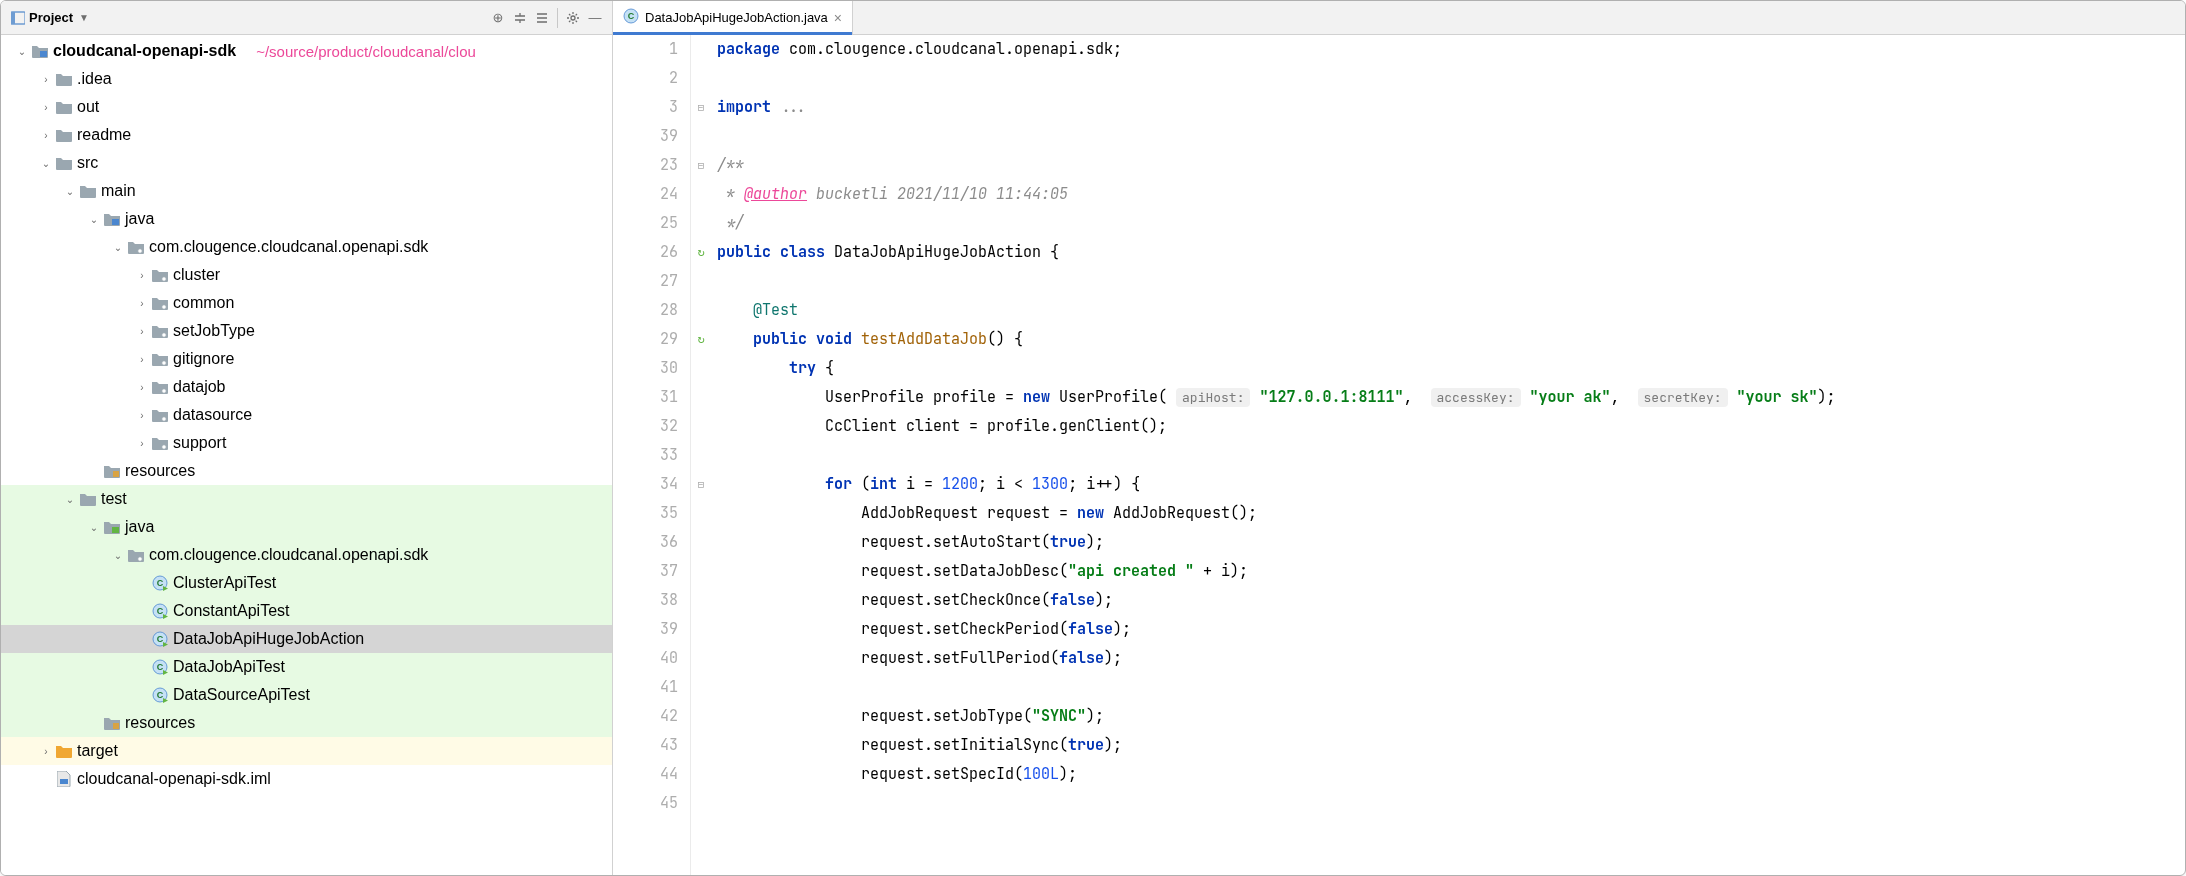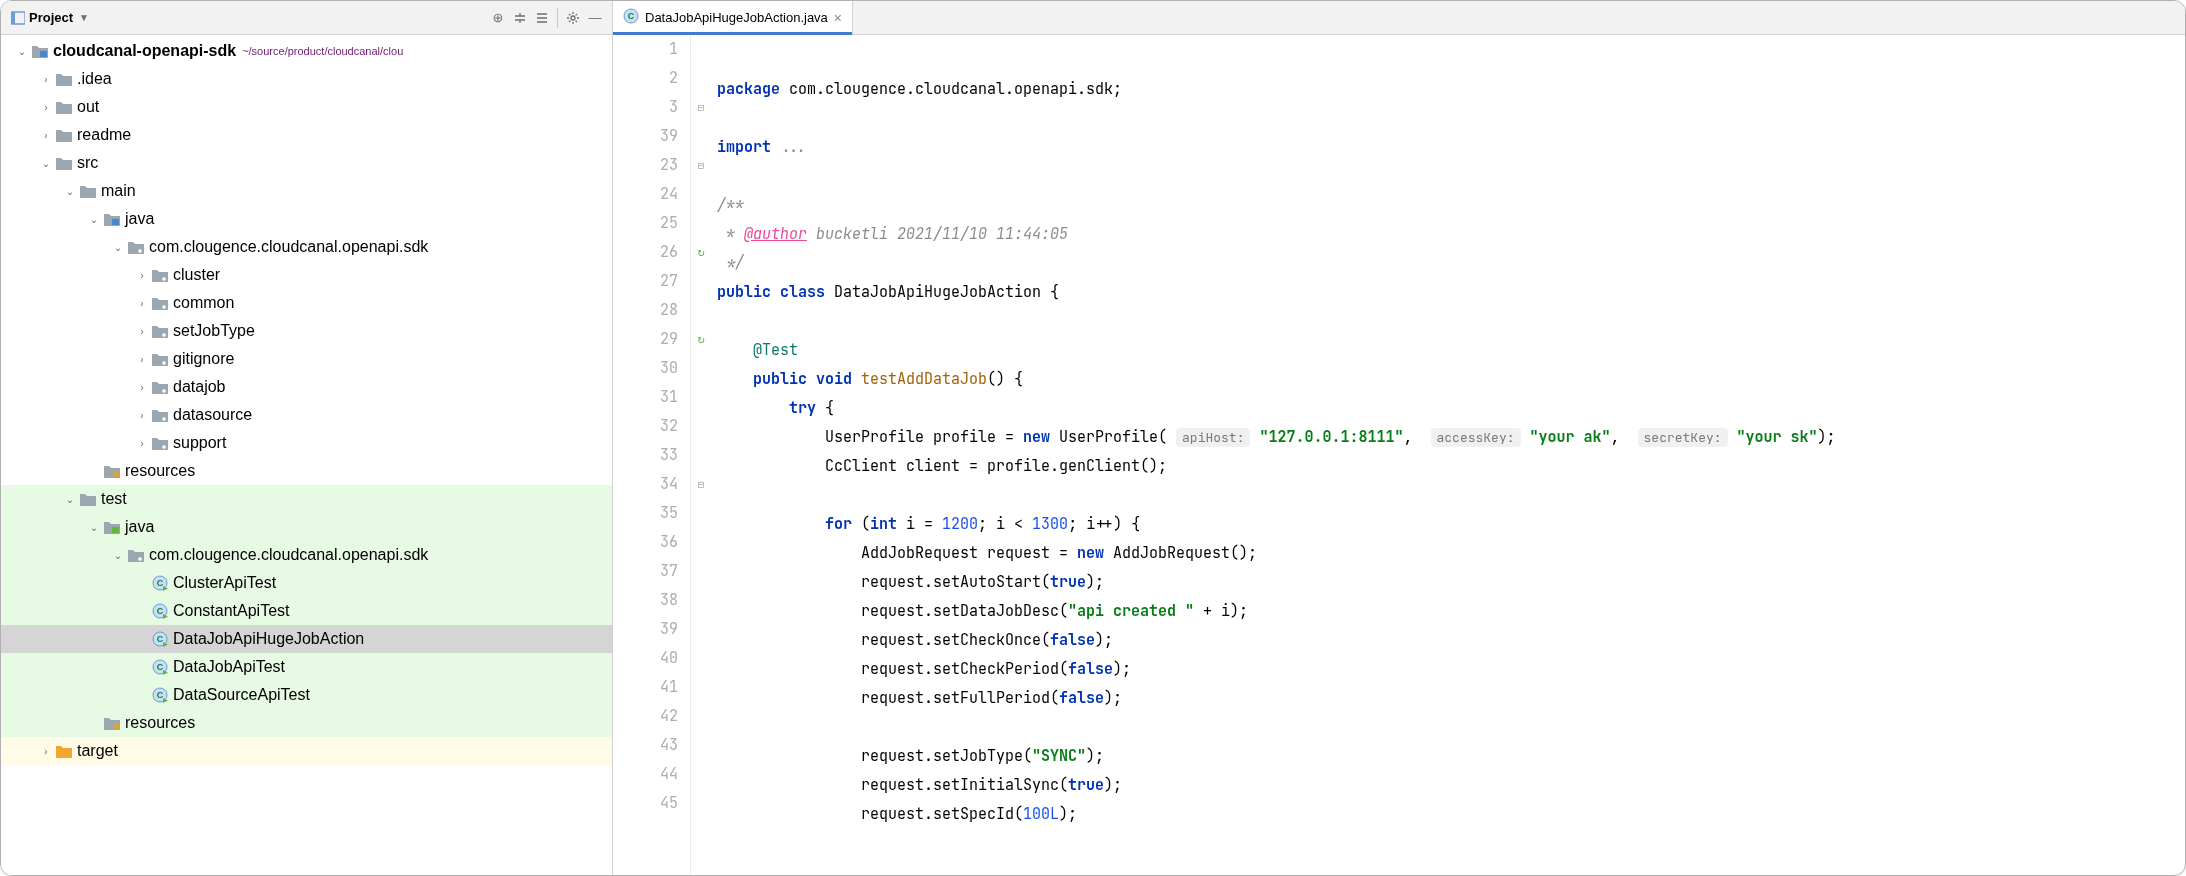--- a/index.html
+++ b/index.html
@@ -7,21 +7,21 @@
   font-family: -apple-system, "Segoe UI", Arial, sans-serif;
   font-size: 13px;
   background: #fff;
   color: #000;
 }
 .ide-window {
   width: 2186px;
   height: 876px;
   display: flex;
   border: 1px solid #b0b0b0;
-  border-radius: 12px;
+  border-radius: 6px;
   overflow: hidden;
   box-shadow: 0 1px 3px rgba(0,0,0,0.1);
 }
 
 .project-panel {
   width: 612px;
   display: flex;
   flex-direction: column;
   border-right: 1px solid #d1d1d1;
   background: #fff;
@@ -78,21 +78,21 @@
   user-select: none;
 }
 .tree-row .ticon {
   width: 18px; height: 18px;
   display: inline-flex; align-items: center; justify-content: center;
   margin-right: 4px;
   flex: none;
 }
 .tree-row .label { font-size: 16px; color: #000; }
 .tree-row .label.bold { font-weight: 700; }
-.tree-row .hint { color: #701a75; margin-left: 6px; font-size: 11px; overflow:hidden;}
+.tree-row .hint { color: #ec4899; margin-left: 20px; font-size: 15px; overflow:hidden;}
 .indent { display:inline-block; flex:none;}
 
 .folder-svg { fill:#9aa7b0;}
 
 .tree-scroll::-webkit-scrollbar { width:12px;}
 .tree-scroll::-webkit-scrollbar-thumb { background:#c4c4c4; border-radius:6px; border:2px solid #fff;}
 
 .editor-panel {
   flex: 1;
   display: flex;
@@ -142,21 +142,20 @@
   width: 20px;
   background:#fff;
   position:relative;
 }
 .gutter-marks .mark { height:29px; display:flex; align-items:center; justify-content:center; }
 .code-area {
   flex: 1;
   padding-left: 6px;
   white-space: pre;
   overflow-x: auto;
-  margin-top: 40px;
 }
 .code-area .cline { height:29px; }
 
 .kw { color:#0033b3; font-weight:600;}
 .ann { color:#0f766e;}
 .str { color:#067d17; font-weight:600;}
 .num { color:#1750eb;}
 .cmt { color:#8c8c8c; font-style:italic;}
 .cmt-tag { color:#ec4899; font-weight:400; text-decoration: underline; font-style:italic;}
 .param-hint { background:#f0f0f0; border-radius:4px; padding:1px 6px; color:#7a7a7a; font-size:13px; font-style:normal;}
@@ -483,20 +482,31 @@
           </div>
           <div class="tree-row hl-target">
             <span class="indent" style="width: 38px;"></span>
             <span class="twisty">›</span>
             <span class="ticon">
               <svg width="16" height="14" viewBox="0 0 16 14">
                 <path d="M0 2h5l2 2h9v9a1 1 0 0 1-1 1H1a1 1 0 0 1-1-1z" fill="#f0a732"></path>
               </svg>
             </span>
             <span class="label">target</span>
+          </div>
+          <div class="tree-row">
+            <span class="indent" style="width: 38px;"></span>
+            <span class="twisty"></span>
+            <span class="ticon">
+              <svg width="14" height="16" viewBox="0 0 14 16">
+                <path d="M1 0h8l4 4v11a1 1 0 0 1-1 1H1a1 1 0 0 1-1-1V1a1 1 0 0 1 1-1z" fill="#e8e8e8" stroke="#9aa7b0"></path>
+                <rect x="3" y="8" width="8" height="5" fill="#4a86cf"></rect>
+              </svg>
+            </span>
+            <span class="label">cloudcanal-openapi-sdk.iml</span>
           </div>
         </div>
     </div>
   </div>
 
   <div class="editor-panel">
     <div class="tabbar">
       <div class="tab">
         <span>
           <svg width="16" height="16" viewBox="0 0 16 16">

